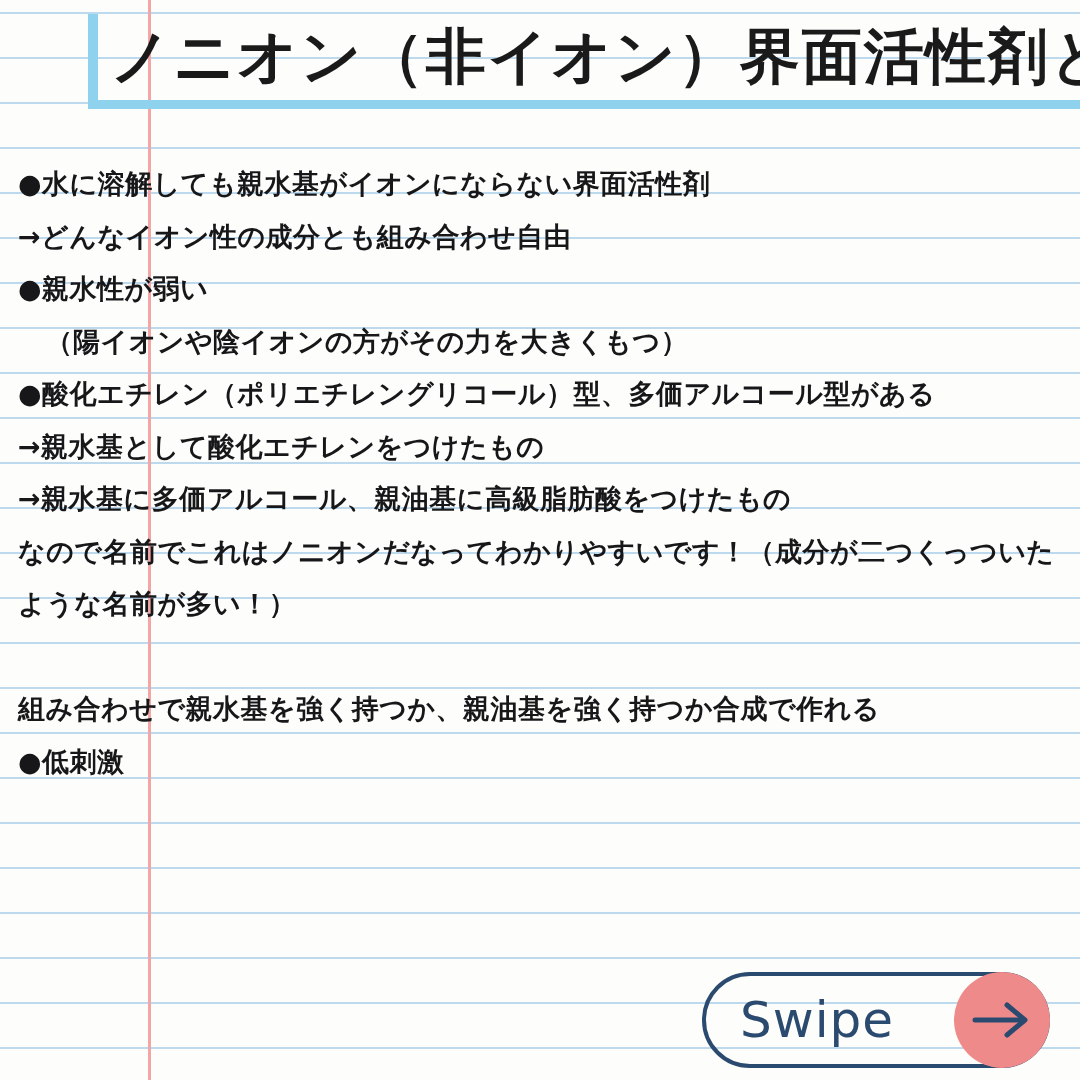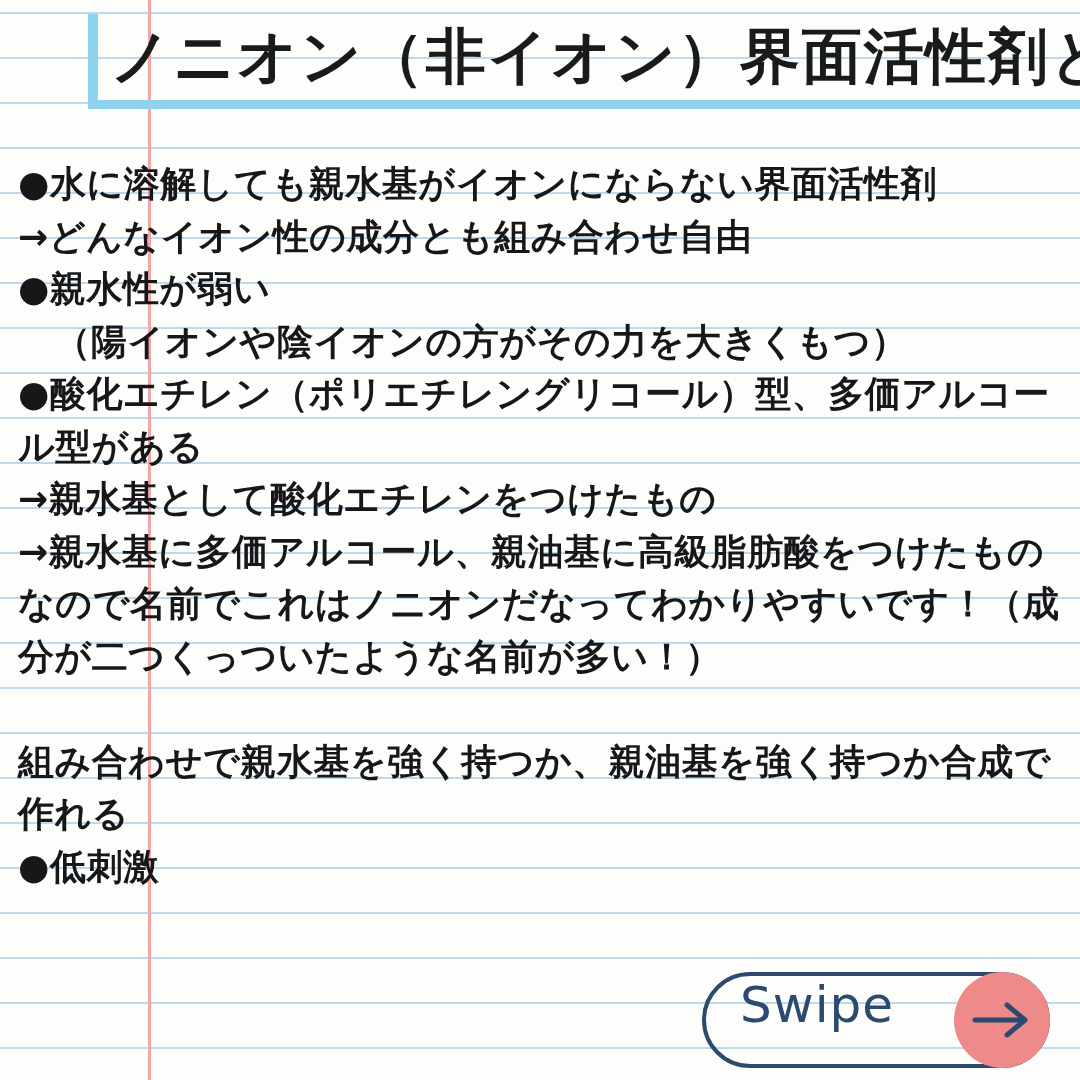--- a/index.html
+++ b/index.html
@@ -84,40 +84,41 @@
     white-space: nowrap;
     font-family: "DejaVu Sans", "Liberation Sans", sans-serif;
   }
 
   
   .body-text {
     position: absolute;
     left: 18px;
     top: 158px;
     width: 1044px;
-    font-size: 36px;
+    font-size: 27px;
     line-height: 52.5px;
     color: #17171a;
     font-weight: 600;
     letter-spacing: 0.5px;
     font-family: "DejaVu Sans", "Liberation Sans", sans-serif;
     white-space: pre-wrap;
   }
 
   
   .swipe {
     position: absolute;
     left: 702px;
     top: 972px;
     width: 348px;
     height: 96px;
     border: 4px solid #2b4a6f;
     border-radius: 48px;
     background: transparent;
     display: flex;
+    align-items: center;
     box-sizing: border-box;
   }
   .swipe-label {
     font-size: 50px;
     color: #2b4a6f;
     margin-left: 34px;
     letter-spacing: 1px;
     font-family: "DejaVu Sans", "Liberation Sans", sans-serif;
     font-weight: 400;
   }

